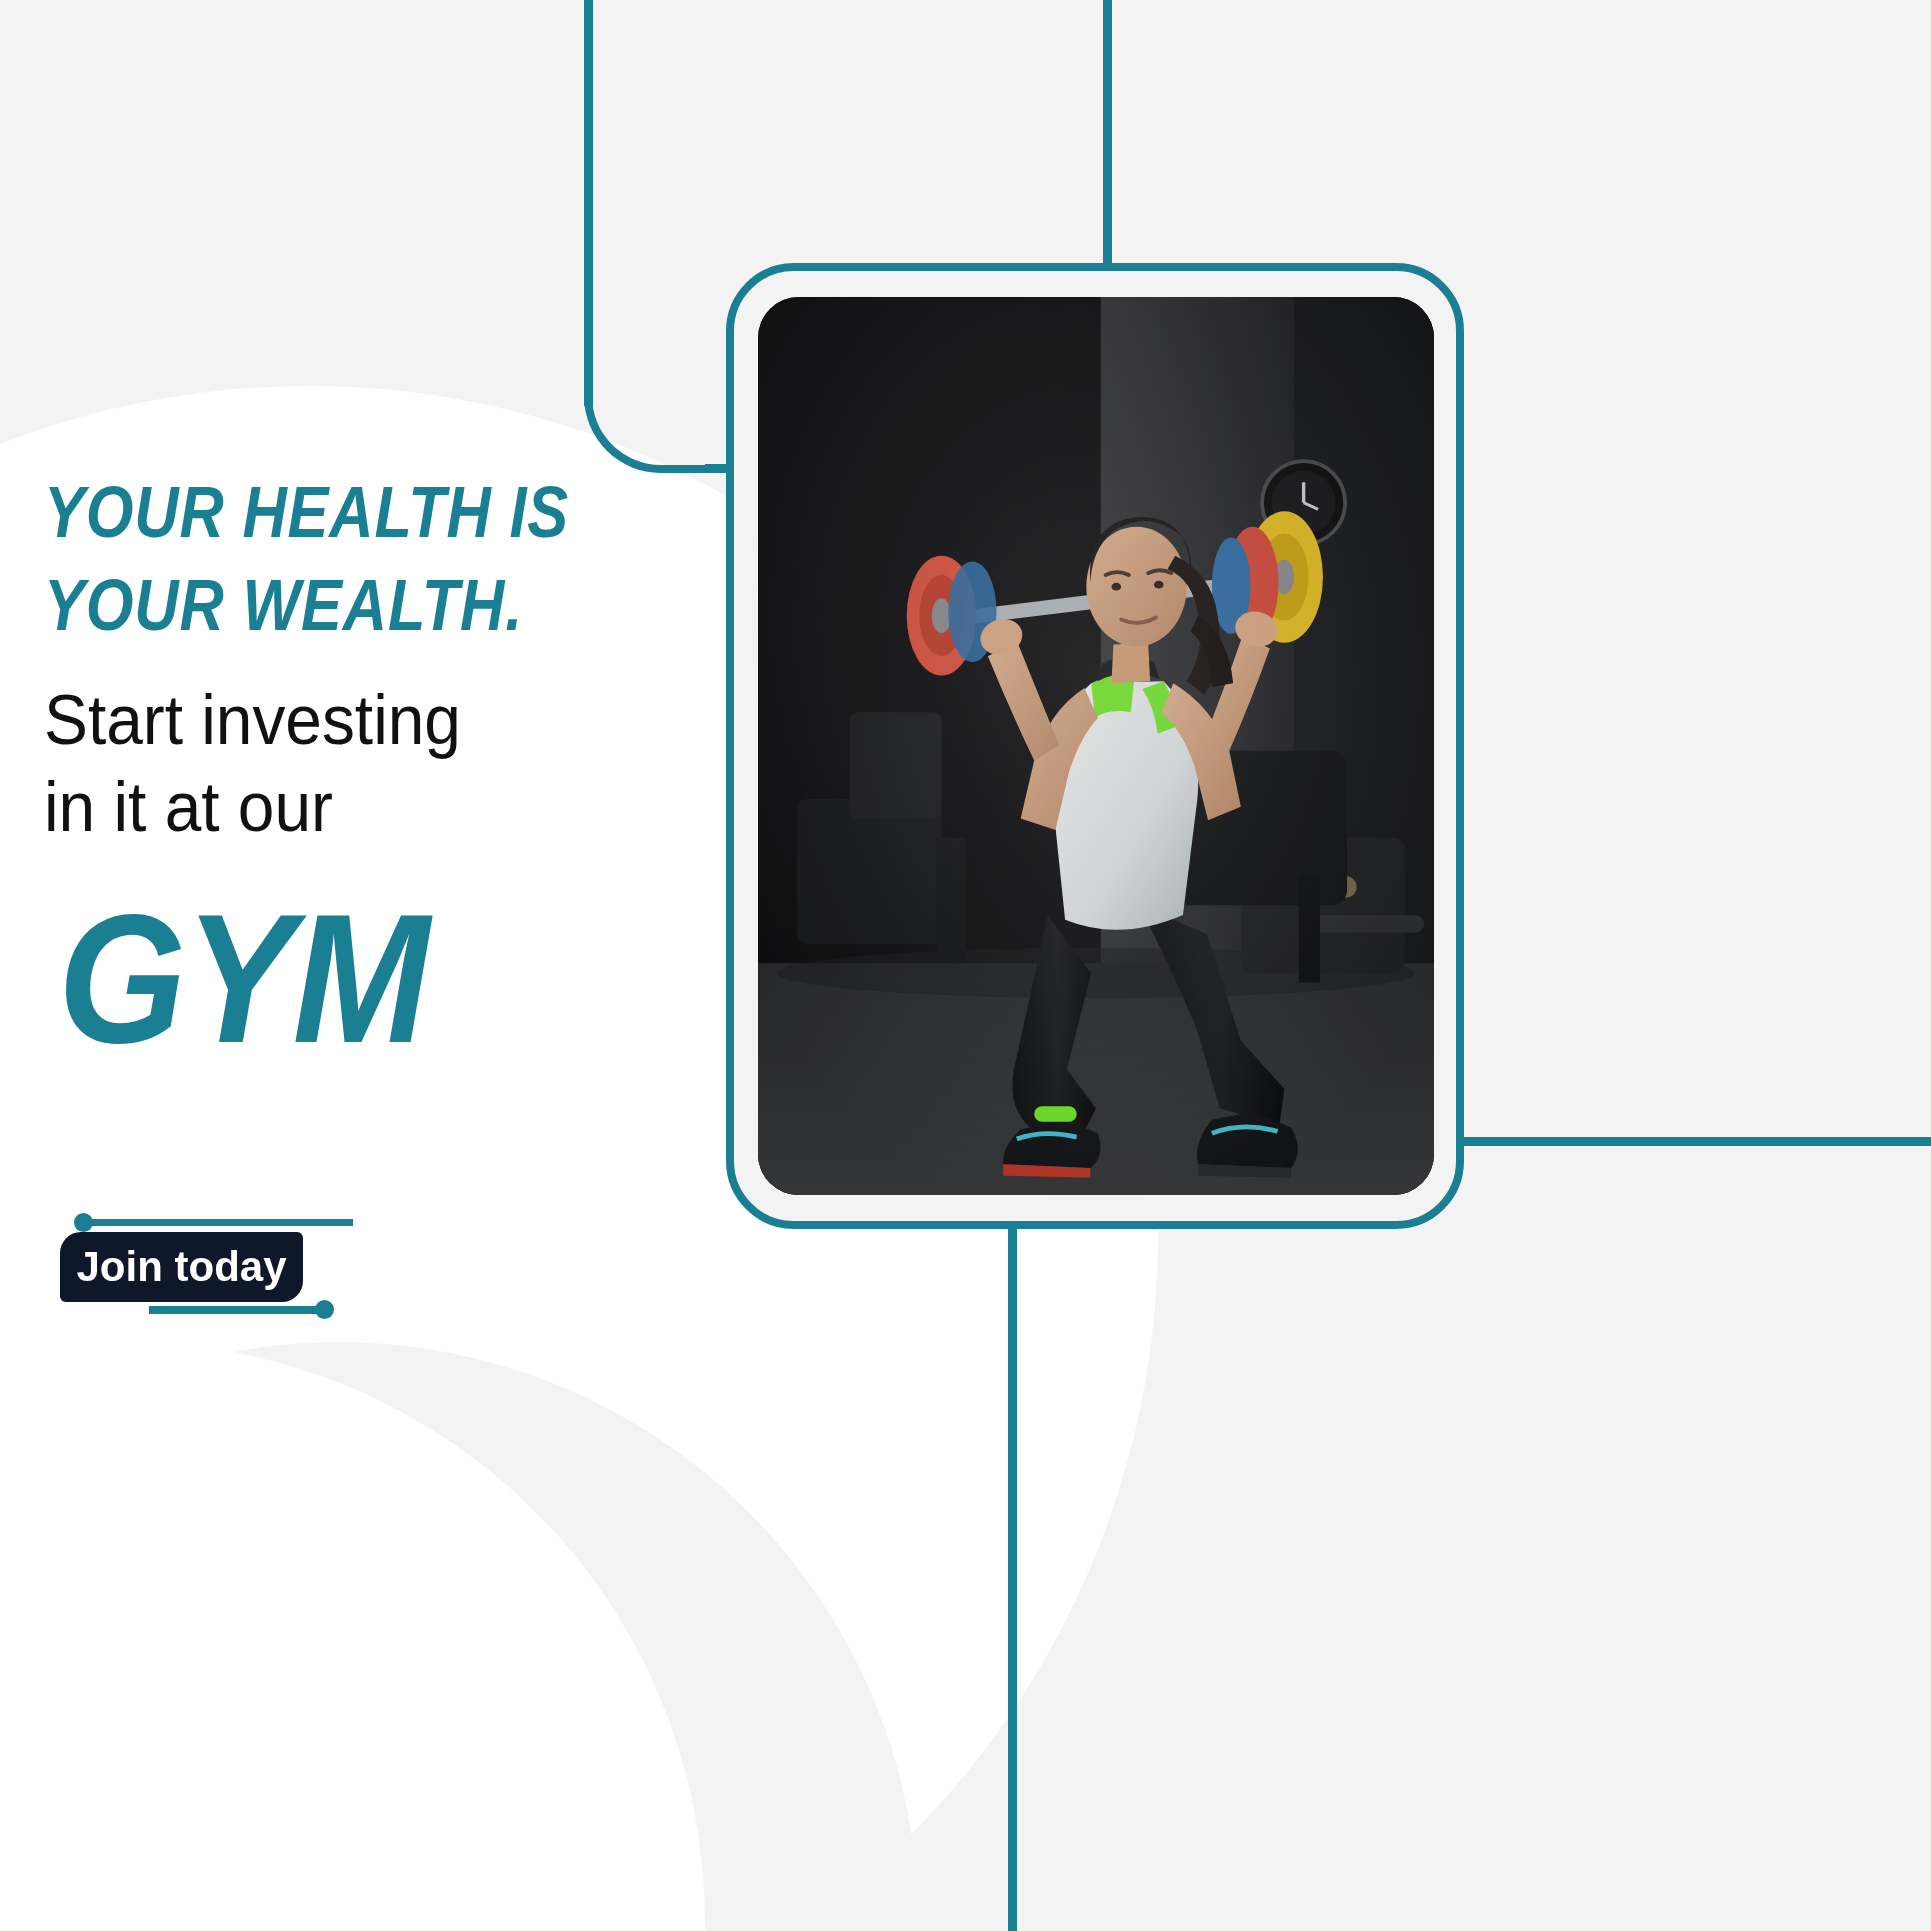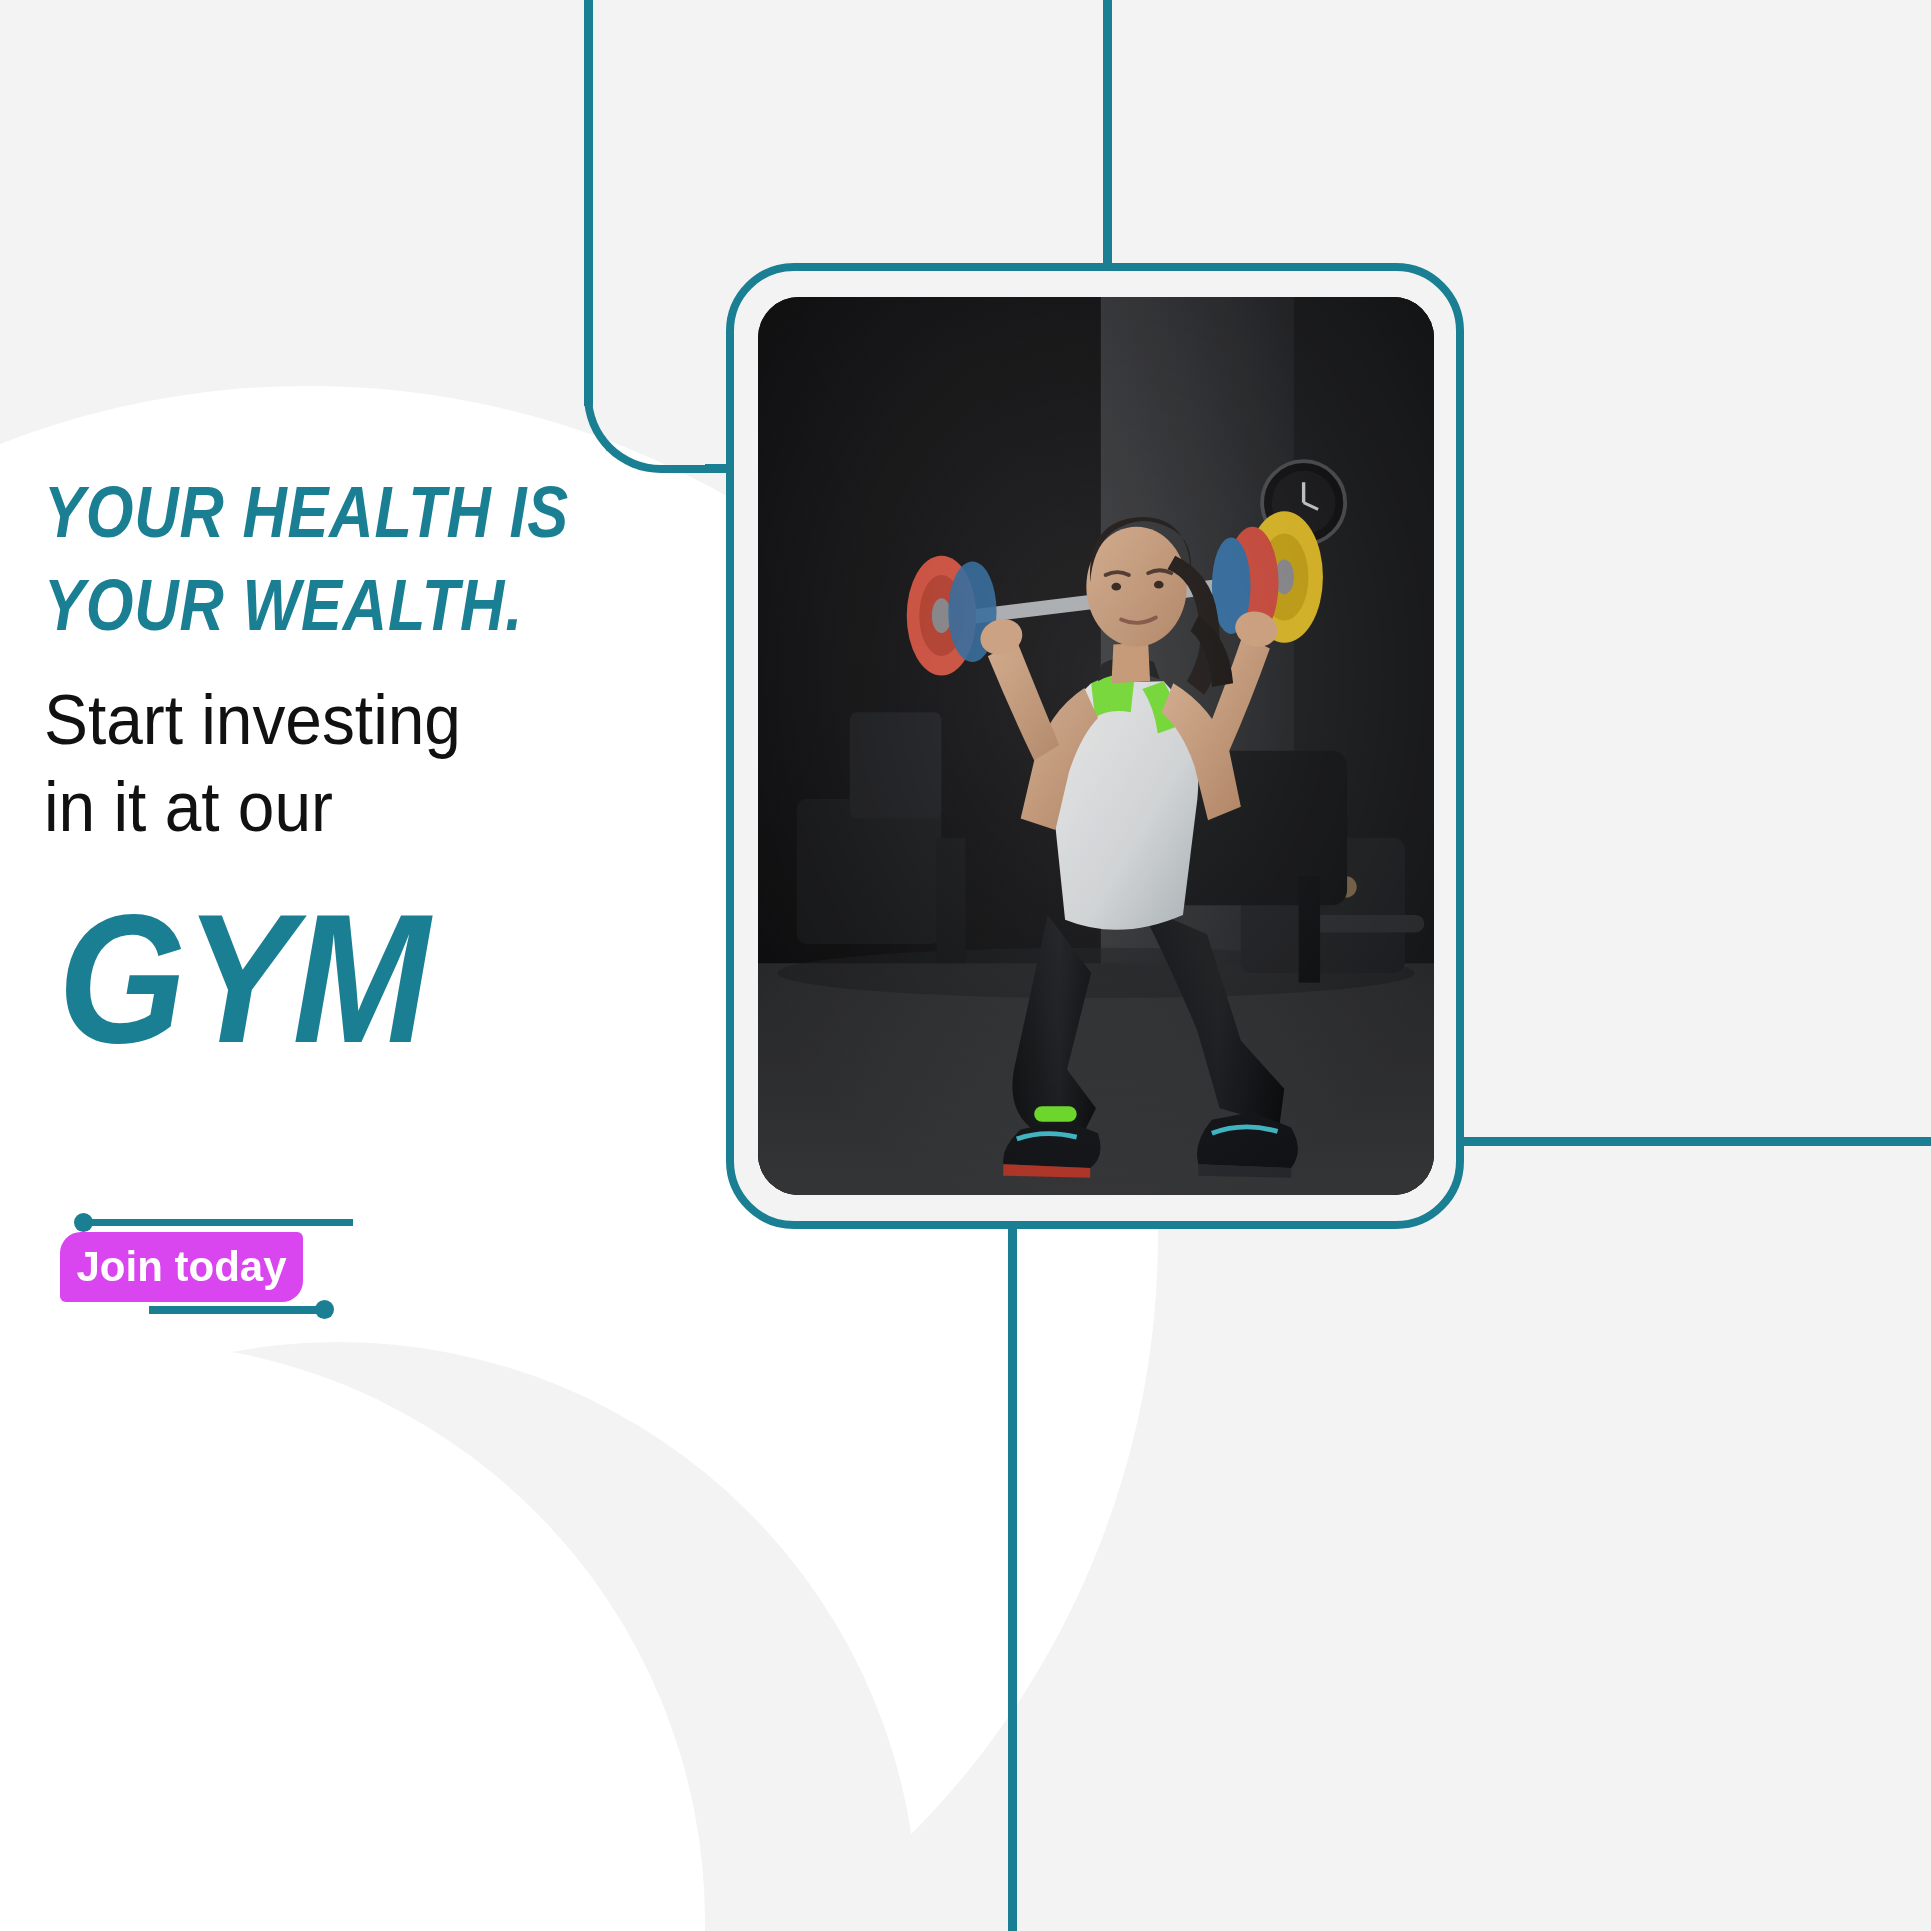--- a/index.html
+++ b/index.html
@@ -182,21 +182,21 @@
     height: 19.3px;
     border-radius: 50%;
     background: #1b7f93;
   }
   #cta-button {
     position: absolute;
     left: 0;
     top: 23px;
     width: 243px;
     height: 70px;
-    background: #d946ef;
+    background: #0f172a;
     border-radius: 21px 5.8px 21px 5.8px;
     color: #ffffff;
     font-size: 42px;
     font-weight: 700;
     display: flex;
     align-items: center;
     justify-content: center;
     border: none;
     font-family: "Liberation Sans", sans-serif;
     padding: 0;

